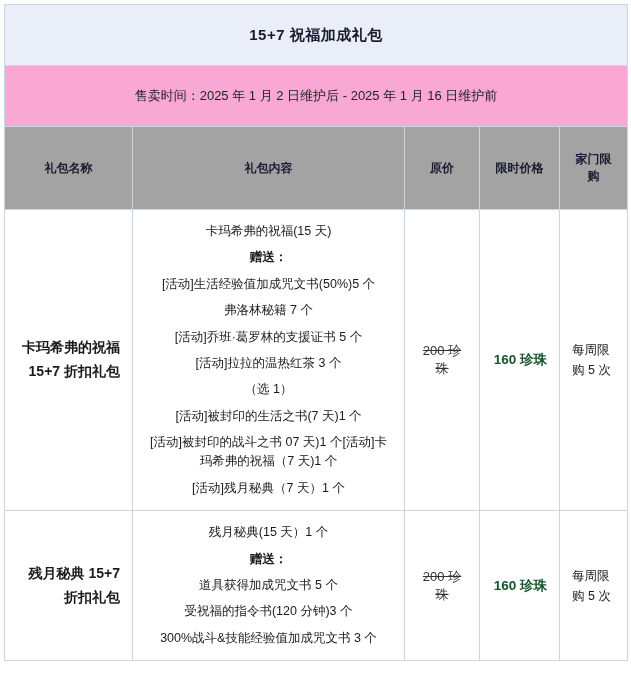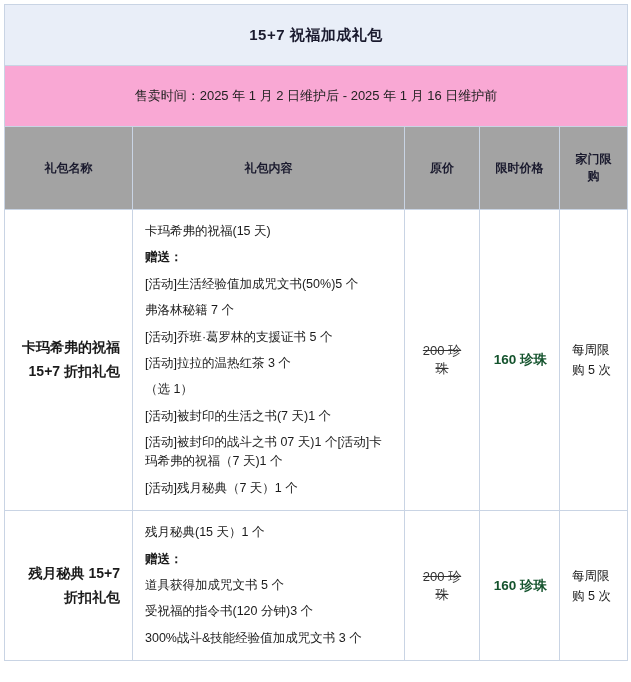--- a/index.html
+++ b/index.html
@@ -83,20 +83,21 @@
     color: #14532d;
   }
   .cell-limit {
     font-size: 12.5px;
     line-height: 1.6;
     padding: 8px 8px;
     vertical-align: middle;
   }
   .content-line {
     margin: 0 0 7px 0;
+    text-align: center;
   }
   .content-line:last-child {
     margin-bottom: 0;
   }
   .content-line.bold {
     font-weight: bold;
   }
   .col-name { width: 128px; }
   .col-content { width: 272px; }
   .col-orig { width: 75px; }

